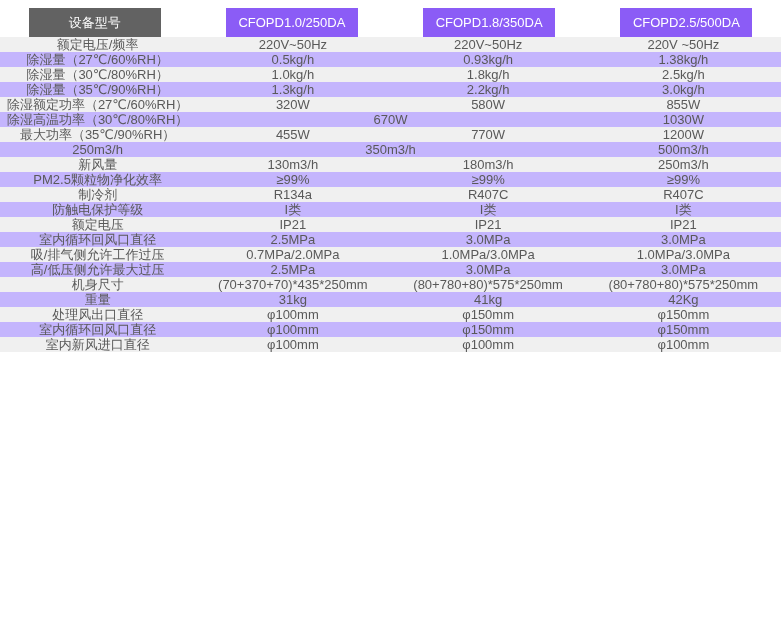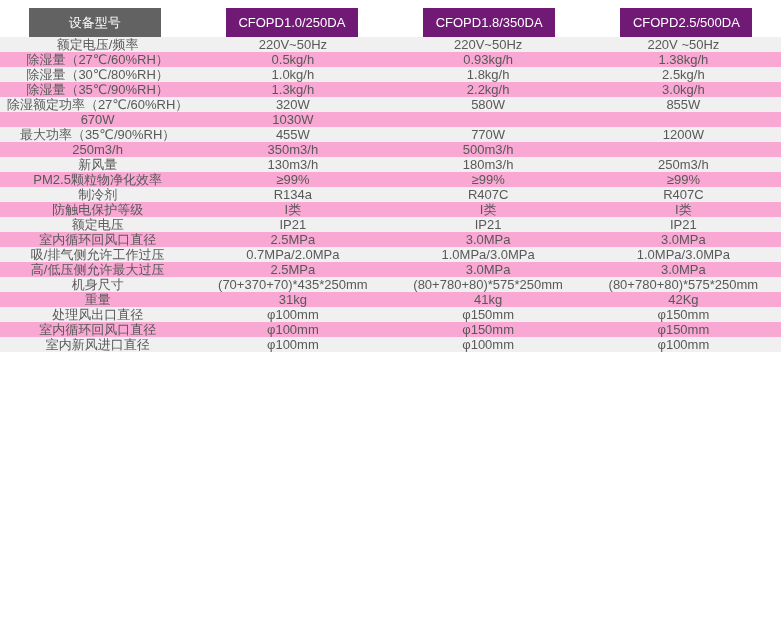--- a/index.html
+++ b/index.html
@@ -32,29 +32,29 @@
   .model-btn {
     width: 132px;
     height: 29px;
     line-height: 29px;
     text-align: center;
     color: #ffffff;
     font-size: 13px;
     white-space: nowrap;
   }
   .btn-gray { background: #626262; }
-  .btn-cyan { background: #701a75; }
+  .btn-cyan { background: #8b5cf6; }
   .table-body { width: 100%; }
   .row {
     display: flex;
     height: 15px;
     align-items: center;
   }
   .row.striped { background: #f0f0f0; }
-  .row.plain { background: #f9a8d4; }
+  .row.plain { background: #c4b5fd; justify-content: space-between; }
   .cell {
     width: 25%;
     text-align: center;
     font-size: 13px;
     color: #595959;
     white-space: nowrap;
     overflow: hidden;
   }
 </style>
 </head>
@@ -100,20 +100,21 @@
         <div class="cell">2.2kg/h</div>
         <div class="cell">3.0kg/h</div>
       </div>
       <div class="row striped">
         <div class="cell">除湿额定功率（27℃/60%RH）</div>
         <div class="cell">320W</div>
         <div class="cell">580W</div>
         <div class="cell">855W</div>
       </div>
       <div class="row plain">
+        <div class="cell">除湿高温功率（30℃/80%RH）</div>
         <div class="cell">670W</div>
         <div class="cell">1030W</div>
       </div>
       <div class="row striped">
         <div class="cell">最大功率（35℃/90%RH）</div>
         <div class="cell">455W</div>
         <div class="cell">770W</div>
         <div class="cell">1200W</div>
       </div>
       <div class="row plain">

